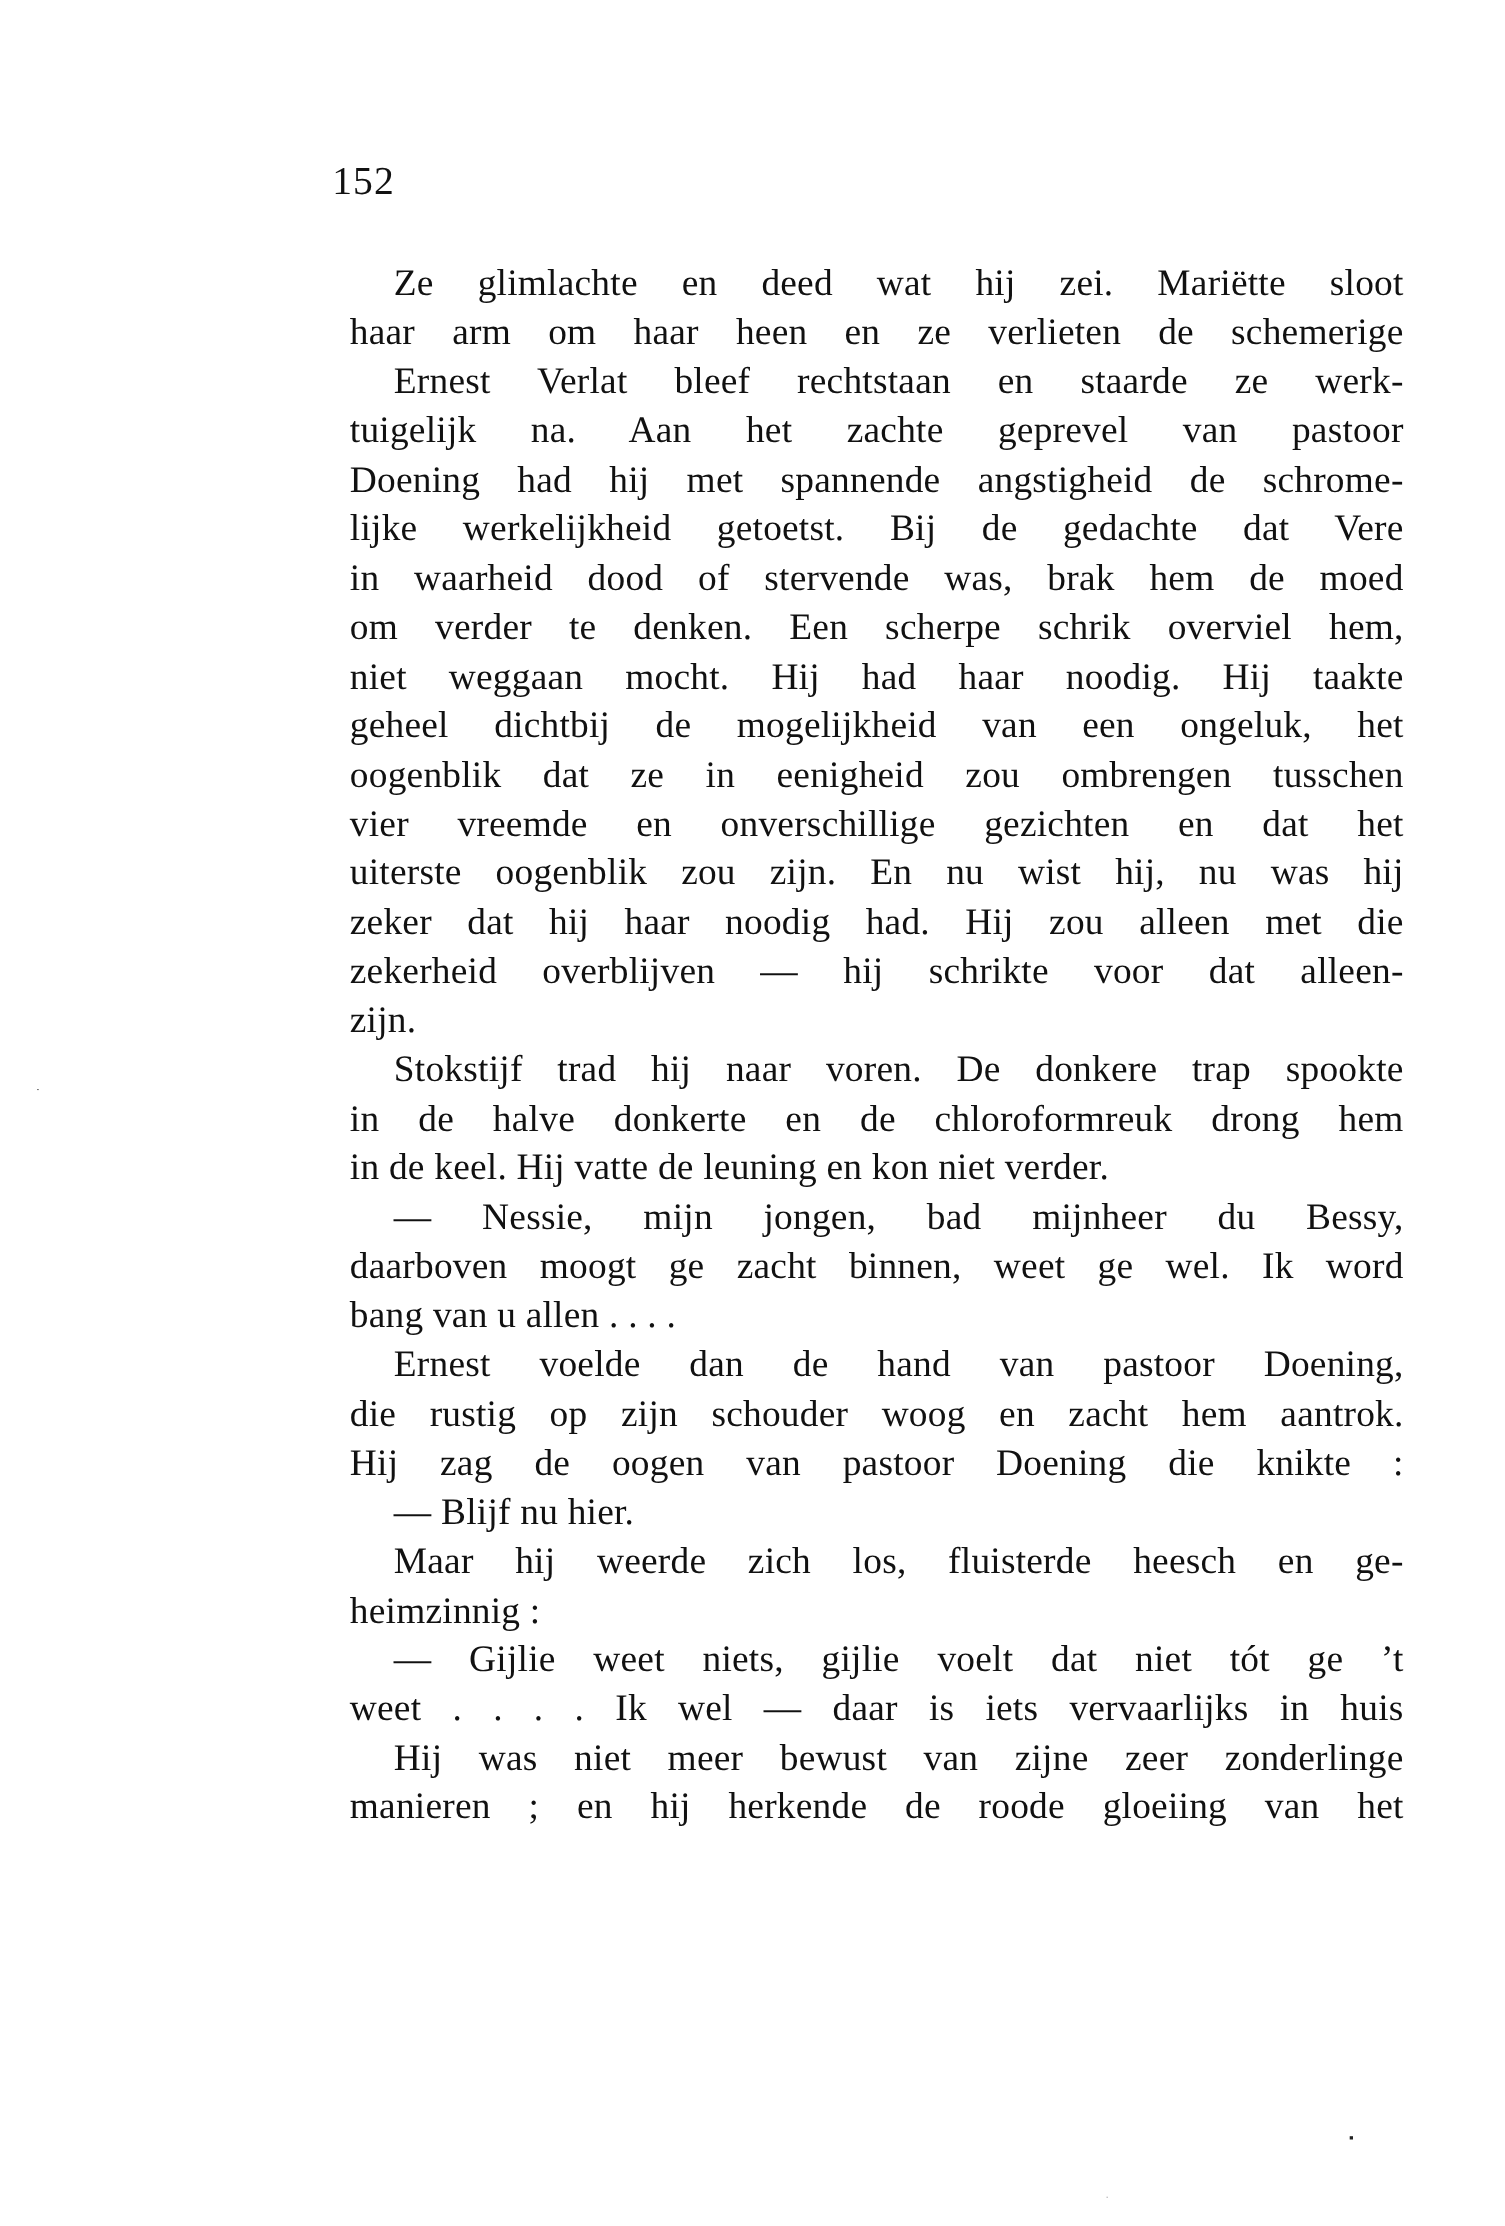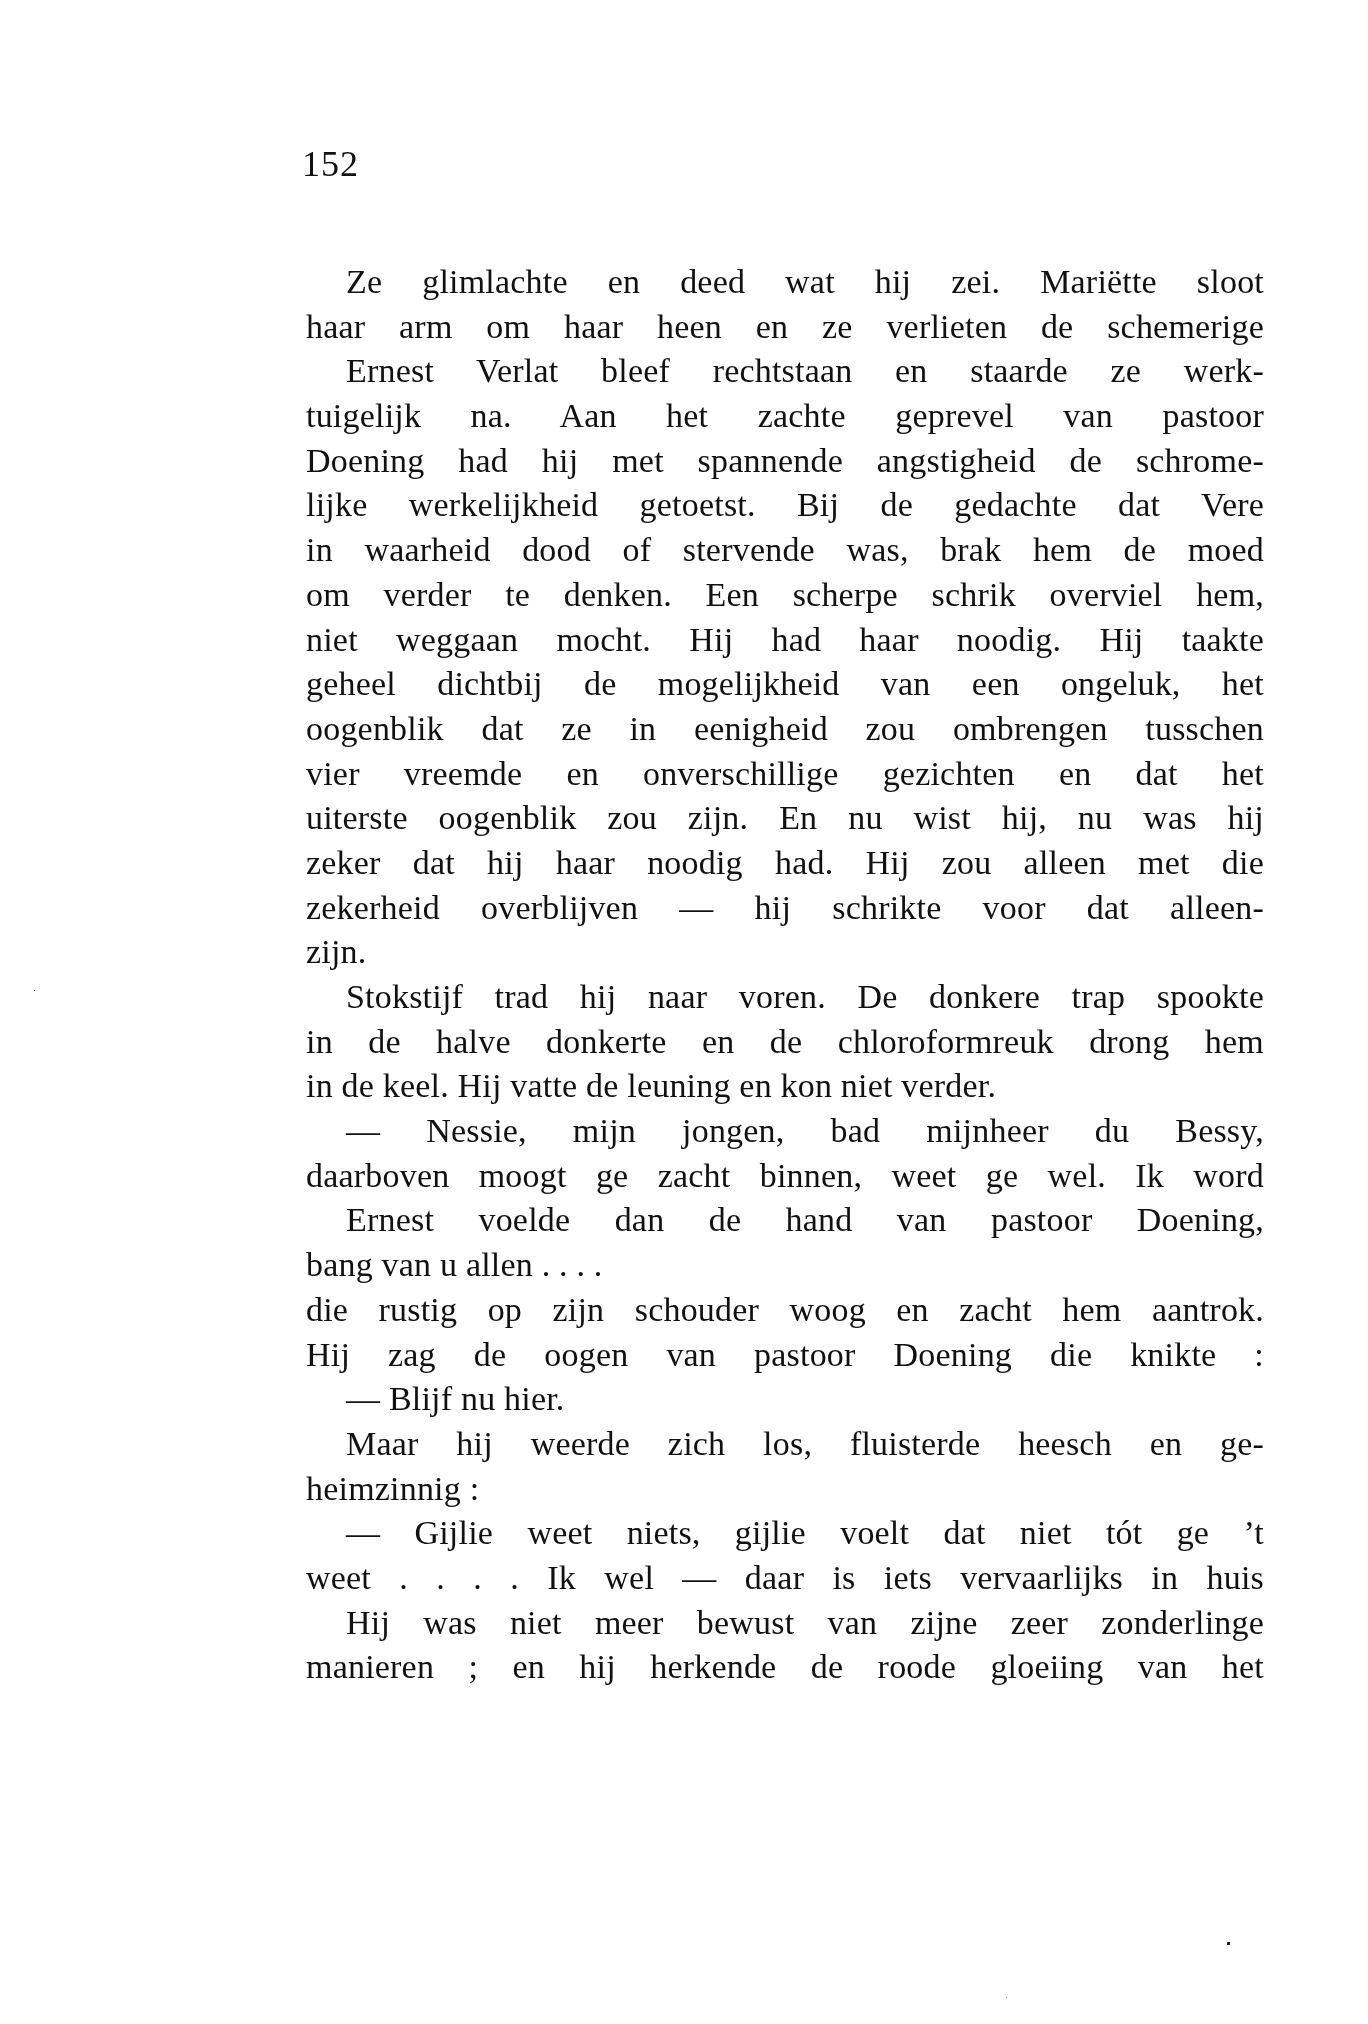--- a/index.html
+++ b/index.html
@@ -18,24 +18,23 @@
     .page-number {
       position: absolute;
       left: 302px;
       top: 146px;
       font-size: 36px;
       line-height: 36px;
       letter-spacing: 1px;
     }
     .text-block {
       position: absolute;
-      left: 306px;
+      left: 318px;
       top: 236px;
       width: 958px;
-      margin-top: 24px;
     }
     .line {
       display: block;
       height: 44.7px;
       line-height: 44.7px;
       font-size: 34px;
       white-space: nowrap;
       text-align: justify;
       text-align-last: justify;
       letter-spacing: 0.2px;
@@ -73,22 +72,22 @@
   <span class="line">vier vreemde en onverschillige gezichten en dat het</span>
   <span class="line">uiterste oogenblik zou zijn. En nu wist hij, nu was hij</span>
   <span class="line">zeker dat hij haar noodig had. Hij zou alleen met die</span>
   <span class="line">zekerheid overblijven — hij schrikte voor dat alleen-</span>
   <span class="line last">zijn.</span>
   <span class="line indent">Stokstijf trad hij naar voren. De donkere trap spookte</span>
   <span class="line">in de halve donkerte en de chloroformreuk drong hem</span>
   <span class="line last">in de keel. Hij vatte de leuning en kon niet verder.</span>
   <span class="line indent">— Nessie, mijn jongen, bad mijnheer du Bessy,</span>
   <span class="line">daarboven moogt ge zacht binnen, weet ge wel. Ik word</span>
+  <span class="line last">bang van u allen . . . .</span>
   <span class="line indent">Ernest voelde dan de hand van pastoor Doening,</span>
-  <span class="line last">bang van u allen . . . .</span>
   <span class="line">die rustig op zijn schouder woog en zacht hem aantrok.</span>
   <span class="line">Hij zag de oogen van pastoor Doening die knikte :</span>
   <span class="line indent last">— Blijf nu hier.</span>
   <span class="line indent">Maar hij weerde zich los, fluisterde heesch en ge-</span>
   <span class="line last">heimzinnig :</span>
   <span class="line indent">— Gijlie weet niets, gijlie voelt dat niet tót ge ’t</span>
   <span class="line">weet . . . . Ik wel — daar is iets vervaarlijks in huis</span>
   <span class="line indent">Hij was niet meer bewust van zijne zeer zonderlinge</span>
   <span class="line">manieren ; en hij herkende de roode gloeiing van het</span>
 </div>

